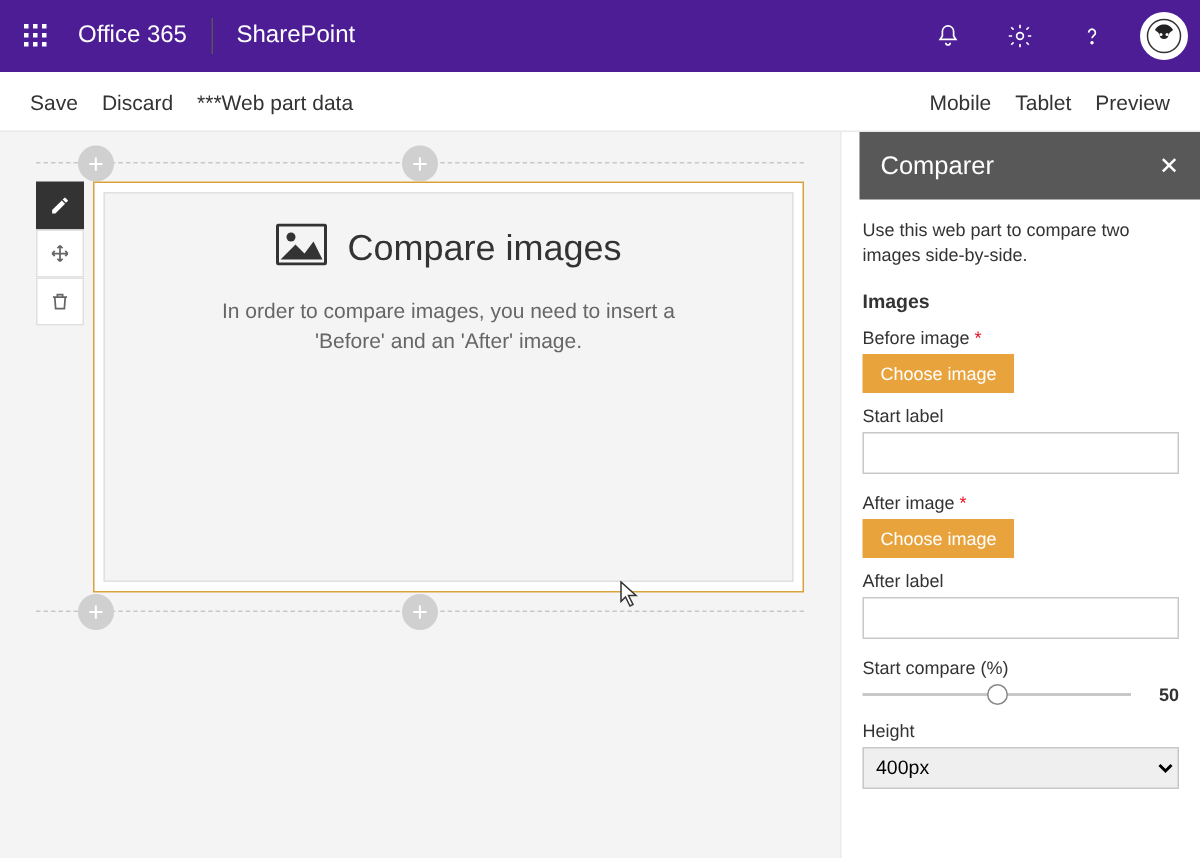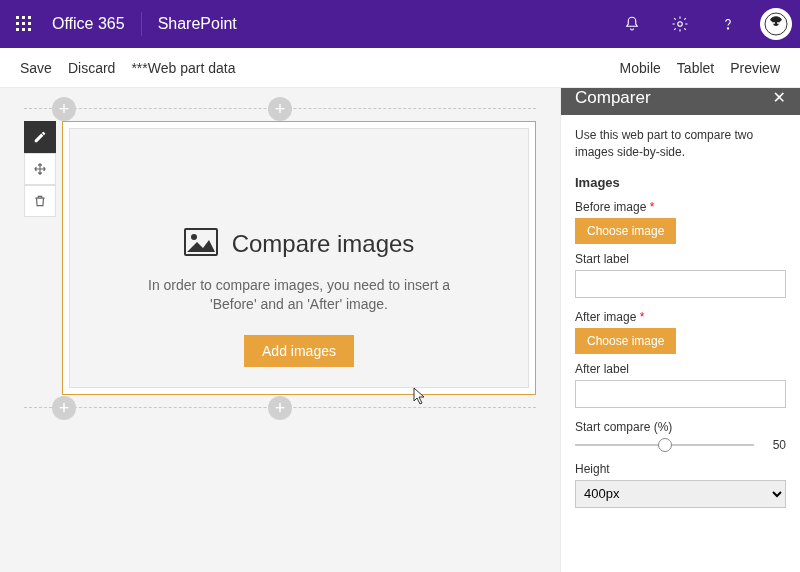--- a/index.html
+++ b/index.html
@@ -36,44 +36,44 @@
   .plus-top-center { left: 50%; transform: translateX(-50%); top: -12px; }
 
   .webpart-wrap { display:flex; gap:6px; margin: 12px 0; }
   .wp-toolbar { width: 32px; display:flex; flex-direction:column; gap:0; }
   .wp-tool { width:32px; height:32px; display:flex; align-items:center; justify-content:center; cursor:pointer; }
   .wp-tool.dark { background:#333; color:#fff; }
   .wp-tool.light { background:#fff; border:1px solid #e0e0e0; color:#666; }
   .wp-tool svg { width:14px; height:14px; }
 
   .webpart { flex:1; border:1px solid #d8a23a; background:#fff; position:relative;}
-  .webpart-inner { border:1px solid #e0e0e0; background:#f4f4f4; margin:6px; height: 260px; display:flex; flex-direction:column; align-items:center; justify-content:flex-end; text-align:center; padding:20px;}
+  .webpart-inner { border:1px solid #e0e0e0; background:#f4f4f4; margin:6px; height: 260px; display:flex; flex-direction:column; align-items:center; justify-content:flex-start; text-align:center; padding:20px;}
   .wp-hero { display:flex; align-items:center; gap:14px; margin-bottom:16px;}
   .wp-hero svg { width:34px; height:28px; fill:#333; }
   .wp-title { font-size:24px; font-weight:300; color:#333; }
   .wp-desc { font-size:14px; color:#666; max-width:320px; line-height:1.4; margin-bottom:20px;}
   .wp-btn { background:#e8a33d; color:#fff; border:none; padding:8px 18px; font-size:14px; cursor:pointer; }
 
   .cursor { position:absolute; left:350px; top:265px; }
   .cursor svg { width:14px; height:18px; }
 
   
-  .panel-header { height:27px; background:#585858; color:#fff; display:flex; align-items:flex-start; justify-content:space-between; padding:0 14px; font-size:17px; font-weight:400;}
+  .panel-header { height:45px; background:#585858; color:#fff; display:flex; align-items:center; justify-content:space-between; padding:0 14px; font-size:17px; font-weight:400;margin-left:12px;}
   .panel-header .close { cursor:pointer; font-size:16px;}
   .panel-body { padding: 12px 14px; font-size:12px; color:#333; overflow:auto; flex:1;}
   .panel-desc { font-size:12px; color:#333; line-height:1.4; margin-bottom:14px;}
   .group-title { font-size:13px; font-weight:600; margin: 6px 0 10px; }
   .field-label { font-size:12px; color:#333; margin-bottom:4px; display:block;}
   .req { color:#e81123; }
   .choose-btn { background:#e8a33d; color:#fff; border:none; padding:6px 12px; font-size:12px; cursor:pointer; margin-bottom:8px;}
   .text-input { width:100%; height:28px; border:1px solid #c8c8c8; padding:0 6px; font-size:12px; margin-bottom:12px;}
   .slider-row { display:flex; align-items:center; gap:8px; margin-bottom:10px;}
   .slider { flex:1; appearance:none; height:2px; background:#c8c8c8; outline:none;}
   .slider::-webkit-slider-thumb { appearance:none; width:14px; height:14px; border-radius:50%; background:#fff; border:1px solid #888; cursor:pointer;}
-  .slider-val { font-size:12px; width:24px; text-align:right;}
+  .slider-val { font-size:12px; width:24px; text-align:right;font-weight:bold;}
   .select { width:100%; height:28px; border:1px solid #c8c8c8; font-size:13px; padding:0 4px;}
 </style>
 </head>
 <body>
 
 <div class="suite-bar">
   <div class="waffle">
     <svg viewBox="0 0 16 16">
         <g fill="#fff">
           <rect x="0" y="0" width="3" height="3"></rect>
@@ -163,21 +163,20 @@
               <span>
                 <svg viewBox="0 0 34 28">
                     <rect x="1" y="1" width="32" height="26" rx="1" fill="none" stroke="#333" stroke-width="2"></rect>
                     <circle cx="10" cy="9" r="3" fill="#333"></circle>
                     <path d="M3 24 L13 14 L19 20 L25 12 L31 24 Z" fill="#333"></path>
                   </svg>
               </span>
               <span class="wp-title">Compare images</span>
             </div>
             <div class="wp-desc">In order to compare images, you need to insert a 'Before' and an 'After' image.</div>
-            <button class="wp-btn">Add images</button>
           </div>
           <div class="cursor">
             <svg viewBox="0 0 14 18">
                 <path d="M1 1 L1 14 L4 11 L7 17 L9 16 L6 10 L11 10 Z" fill="#fff" stroke="#333"></path>
               </svg>
           </div>
         </div>
       </div>
 
       <div class="dash-line" style="margin-top:4px;">

